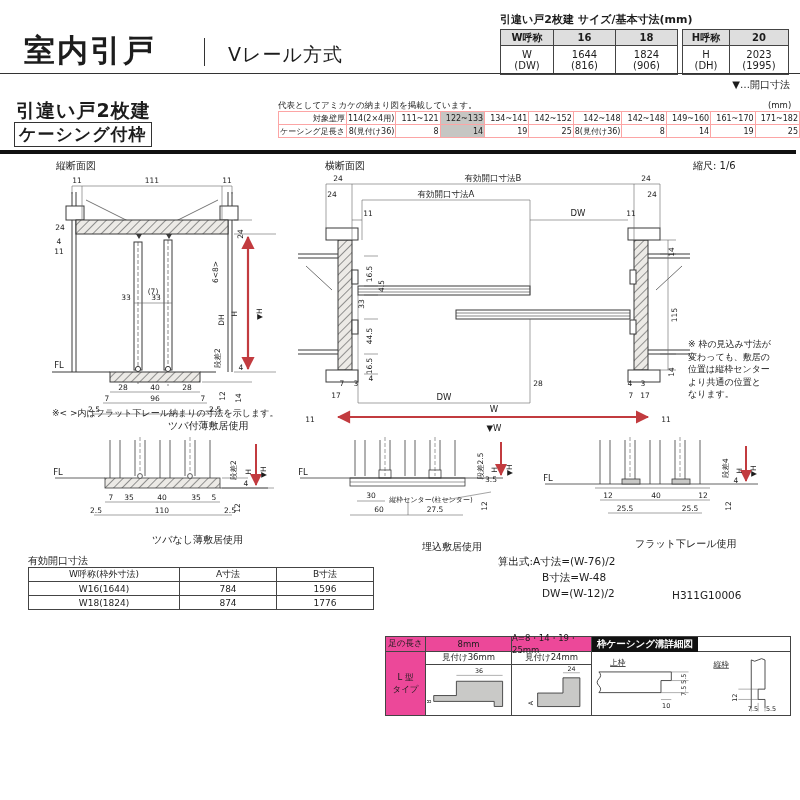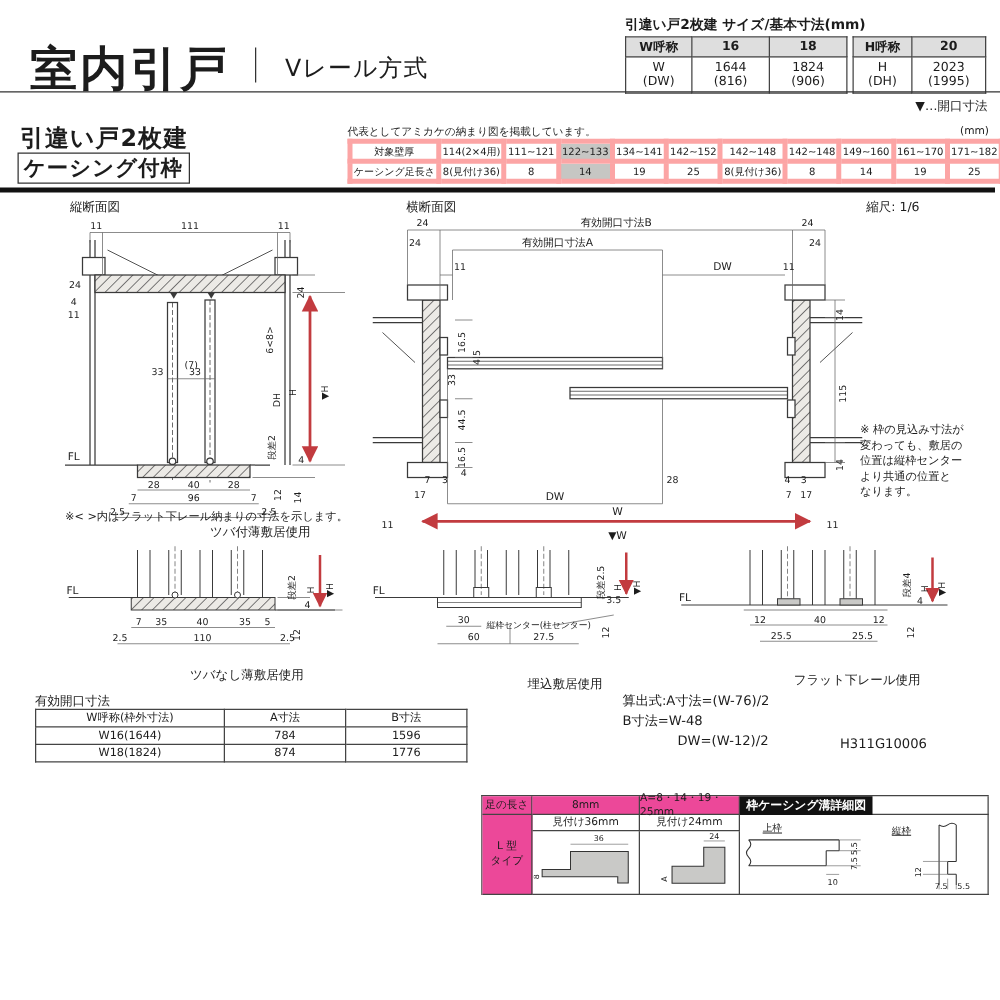--- a/index.html
+++ b/index.html
@@ -1,34 +1,34 @@
 <!DOCTYPE html>
 <html><head>
 <meta charset="utf-8">
 <style>
   html,body{margin:0;padding:0;background:#fff}
   .page{position:relative;width:800px;height:800px;background:#fff;overflow:hidden;
         font-family:"DejaVu Sans",sans-serif;color:#1c1c1c}
   .abs{position:absolute}
   
-  .title{font-size:38px;font-weight:bold;letter-spacing:2px}
+  .title{font-size:31px;font-weight:bold;letter-spacing:2px}
   .subtitle{font-size:19px;letter-spacing:1px}
   .vsep{border-left:1.5px solid #333;height:28px}
   .size-caption{font-size:11px;font-weight:bold}
   table{border-collapse:collapse}
   .sizetbl th,.sizetbl td{border:1px solid #444;text-align:center;font-size:10px;padding:0}
   .sizetbl th{background:#dedede;height:15px;font-weight:bold}
   .sizetbl td{height:28px;line-height:1.15}
   .hairline{border-top:1.3px solid #333;width:800px}
   .legend{font-size:10px}
   
   .sec1{font-size:19px;font-weight:bold;letter-spacing:1px}
   .sec2{font-size:17px;font-weight:bold;border:1.5px solid #333;padding:0 4px;display:inline-block;letter-spacing:1px}
   .wnote{font-size:8.5px}
-  .walltbl td{border:4px solid #fca5a5;text-align:center;font-size:8px;height:12px;padding:0 1px;white-space:nowrap;overflow:hidden}
+  .walltbl td{border:1px solid #fca5a5;text-align:right;font-size:8px;height:12px;padding:0 1px;white-space:nowrap;overflow:hidden}
   .walltbl .lab{width:64px}
   .walltbl .c{width:44px}
   .shade{background:#c6c6c3}
   .thick{background:#111;height:3.5px;width:796px}
   .dtitle{font-size:10px}
   .note{font-size:9px}
   .prewrap{white-space:pre-line;line-height:1.4}
   .cap{font-size:10px}
   
   .opentbl td,.opentbl th{border:1px solid #444;text-align:center;font-size:9px;height:13px;font-weight:normal;padding:0}
@@ -498,21 +498,21 @@
     <tr>
       <td>W18(1824)</td>
       <td>874</td>
       <td>1776</td>
     </tr>
   </tbody>
     </table>
 
   <div class="abs formula" style="left:498px;top:554px">
     <div>算出式:A寸法=(W-76)/2</div>
-    <div style="">B寸法=W-48</div>
+    <div style="margin-left:44px">B寸法=W-48</div>
     <div style="margin-left:44px">DW=(W-12)/2</div>
   </div>
 
   <div class="abs code" style="left:672px;top:589px">H311G10006</div>
 
   <div class="abs ct" style="left:385px;top:636px;width:405px">
     <div class="gray" style="grid-area:1/1">足の長さ</div>
     <div class="gray" style="grid-area:1/2">8mm</div>
     <div class="gray" style="grid-area:1/3">A=8・14・19・25mm</div>
     <div class="hleft" style="grid-area:1/4">

